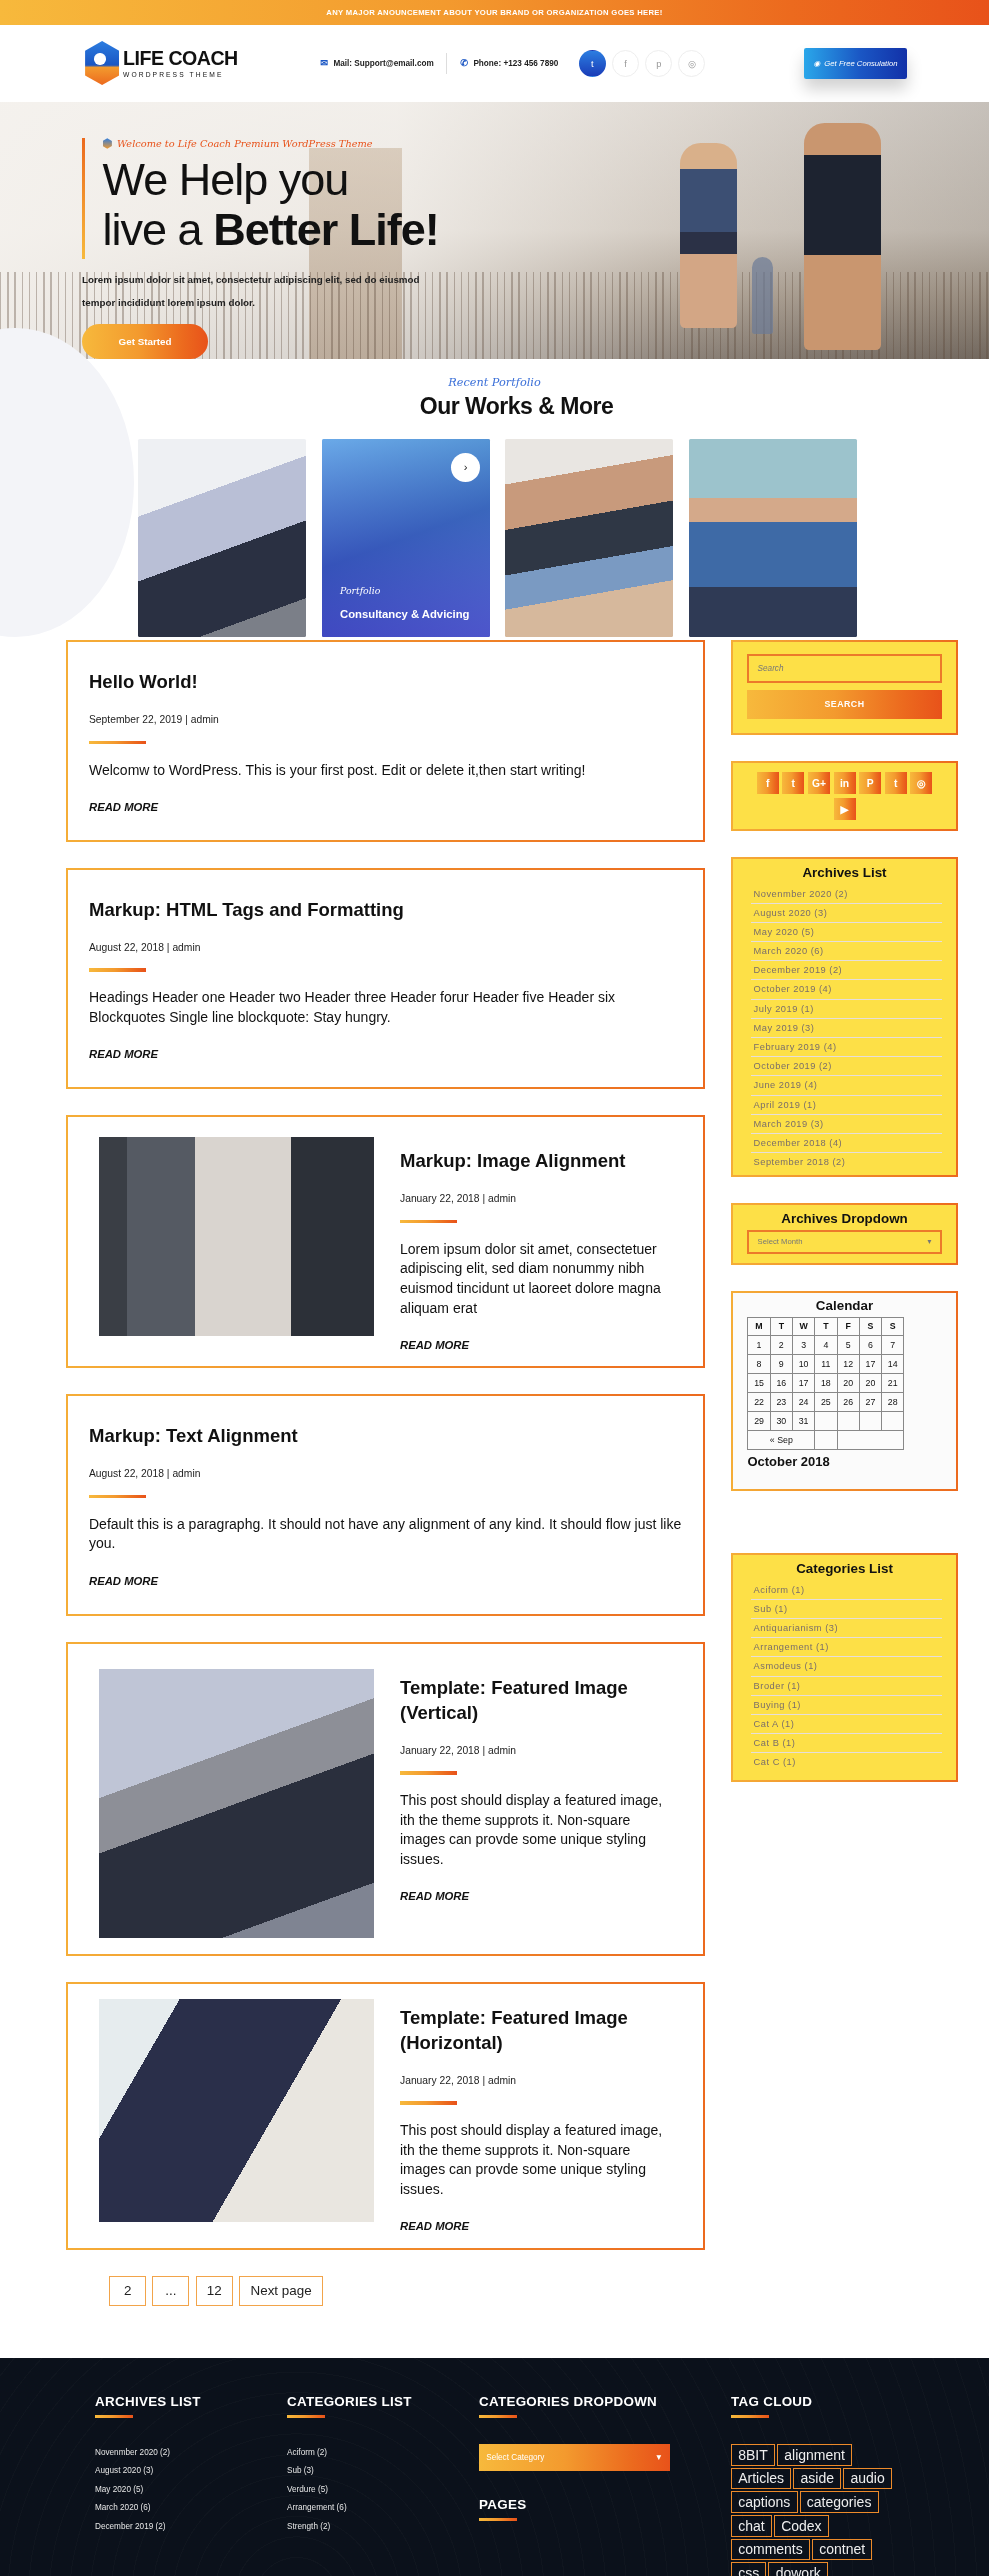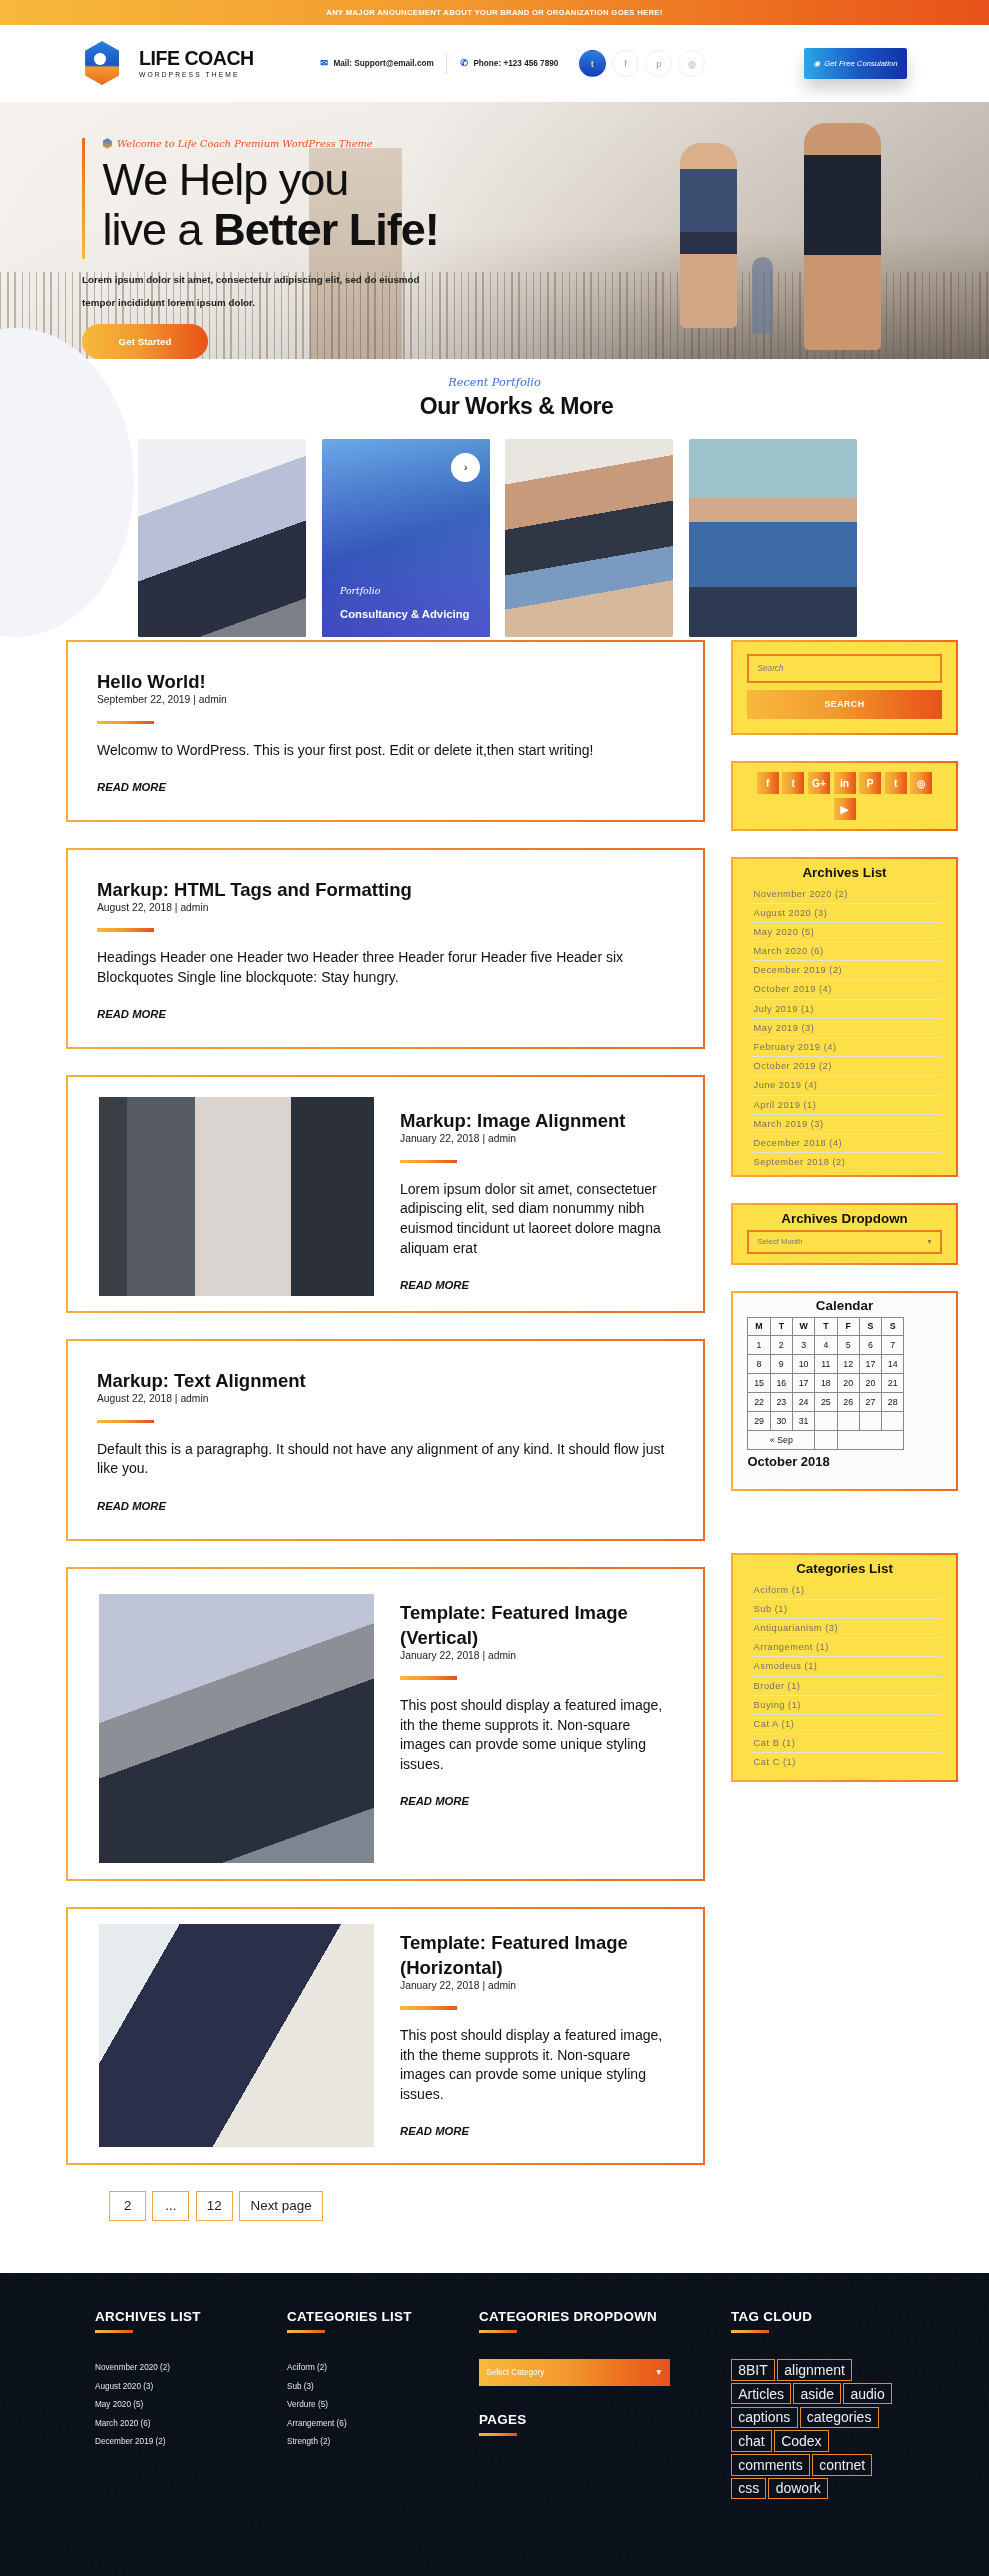--- a/index.html
+++ b/index.html
@@ -5,21 +5,21 @@
   * { box-sizing: border-box; margin: 0; padding: 0; }
   body { width: 989px; background: #fff; font-family: "Liberation Sans", sans-serif; color: #111; }
   .grad { background: linear-gradient(90deg, #f7b93c 0%, #f39a2e 45%, #ec6a1e 80%, #e8521a 100%); }
   .gradborder { border: 2.1px solid; border-image: linear-gradient(90deg, #f5ad37, #ec6a1e) 1; }
 
   
   .announce { height: 25px; display: flex; align-items: center; justify-content: center; color: #fff; font-weight: bold; font-size: 7.7px; letter-spacing: 0.3px; }
 
   
   .header { height: 77px; display: flex; align-items: center; padding: 0 82px; position: relative; }
-  .logo { display: flex; align-items: center; gap: 16px; width: 237px; }
+  .logo { display: flex; align-items: center; gap: 0; width: 237px; }
   .logo-mark { width: 41px; height: 49px; position: relative; }
   .logo-mark .hex { position: absolute; left: 3.1px; top: 2.1px; width: 34px; height: 44px; background: linear-gradient(180deg, #2c7de0 0%, #1a56c4 55%, #f39a2e 60%, #ec6a1e 100%); clip-path: polygon(50% 0, 100% 22%, 100% 78%, 50% 100%, 0 78%, 0 22%); }
   .logo-mark .dot { position: absolute; left: 12.4px; top: 14.4px; width: 11.3px; height: 11.3px; border-radius: 50%; background: #fff; }
   .logo-text .t1 { font-size: 19.6px; font-weight: bold; letter-spacing: -0.5px; line-height: 1; }
   .logo-text .t2 { font-size: 6.7px; letter-spacing: 2.1px; margin-top: 3.1px; }
   .contact { display: flex; align-items: center; gap: 12.4px; margin-left: 0; }
   .contact-item { display: flex; align-items: center; gap: 4.1px; font-size: 8.2px; font-weight: bold; color: #222; }
   .contact-sep { width: 0.5px; height: 20.6px; background: #ddd; }
   .ci-icon { width: 10.3px; height: 10.3px; color: #1a56c4; font-size: 9.3px; line-height: 10.3px; text-align: center; }
   .socials { display: flex; gap: 6.2px; margin-left: 20.6px; }
@@ -53,24 +53,24 @@
   .cards { position: relative; display: flex; gap: 15.5px; margin: 19.6px 0 0 138px; }
   .card { width: 168px; height: 198px; position: relative; overflow: hidden; border-radius: 1.5px; }
   .card .overlay { position: absolute; inset: 0; background: linear-gradient(180deg, rgba(70,150,230,0.75), rgba(50,60,200,0.85)); }
   .card .arrow { position: absolute; right: 9.3px; top: 13.4px; width: 29px; height: 29px; border-radius: 50%; background: #fff; color: #222; display: flex; align-items: center; justify-content: center; font-size: 11.3px; }
   .card .ctag { position: absolute; left: 18.5px; bottom: 41px; color: #fff; font-style: italic; font-size: 9.3px; font-family: "DejaVu Serif", serif; }
   .card .ctitle { position: absolute; left: 18.5px; bottom: 17.5px; color: #fff; font-weight: bold; font-size: 11.3px; }
 
   
   .blog { display: flex; gap: 26px; padding: 0 0 0 66px; }
   .posts { width: 639px; }
-  .post { background: #fff; margin-bottom: 26px; padding: 27px 29px; position: relative; }
+  .post { background: #fff; margin-bottom: 26px; padding: 27px 21px; position: relative; }
   .post.flex { display: flex; gap: 26px; padding: 15.5px 31px; }
   .post-title { font-size: 18.5px; font-weight: bold; line-height: 25px; }
-  .post-meta { font-size: 10.3px; margin-top: 0; color: #222; }
+  .post-meta { font-size: 10.3px; margin-top: 20px; color: #222; }
   .post-rule { width: 57px; height: 3.6px; margin: 15.5px 0 16.5px; }
   .post-body { font-size: 14px; line-height: 19.6px; color: #111; }
   .readmore { margin-top: 20.6px; font-size: 11.3px; font-weight: bold; font-style: italic; display: inline-block; color: #111; }
   .post-img { width: 275px; flex: none; }
   .post-text { flex: 1; padding-top: 15.5px; }
 
   .pager { display: flex; gap: 6.2px; margin: 5.2px 0 52px 0; }
   .pg { height: 30px; min-width: 37px; padding: 0 10.3px; border: 1px solid #f2a44a; display: flex; align-items: center; justify-content: center; font-size: 13.4px; color: #222; background: #fff; }
   .pg.active { color: #fff; border: none; }
 

